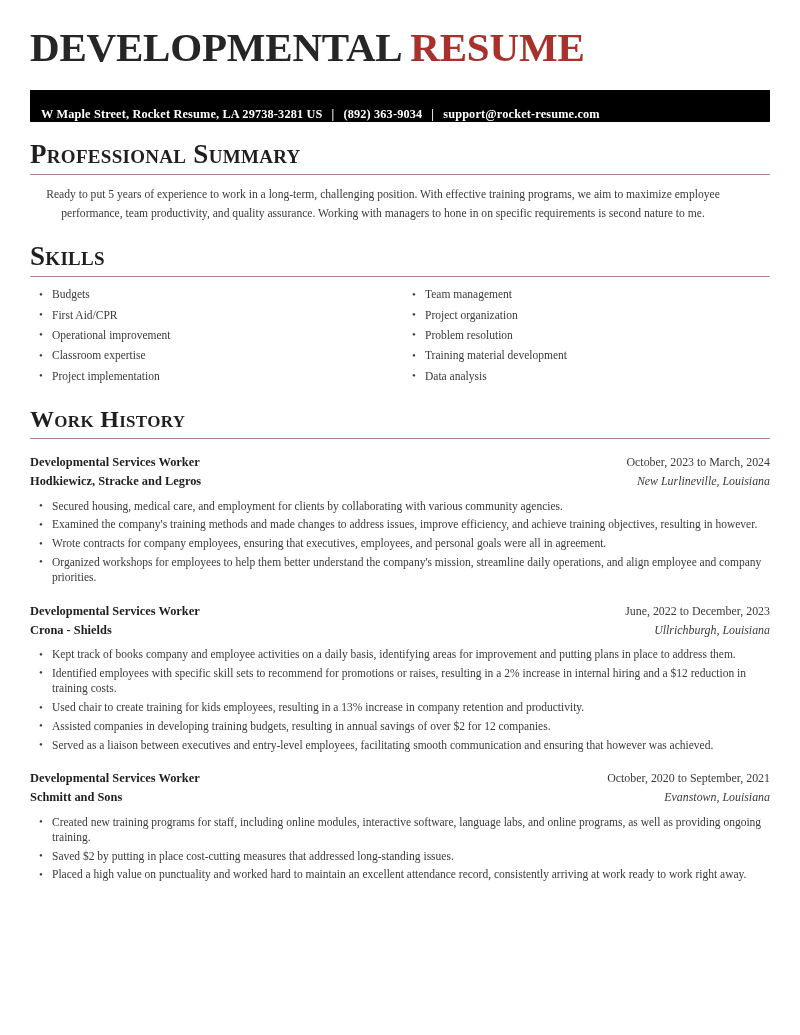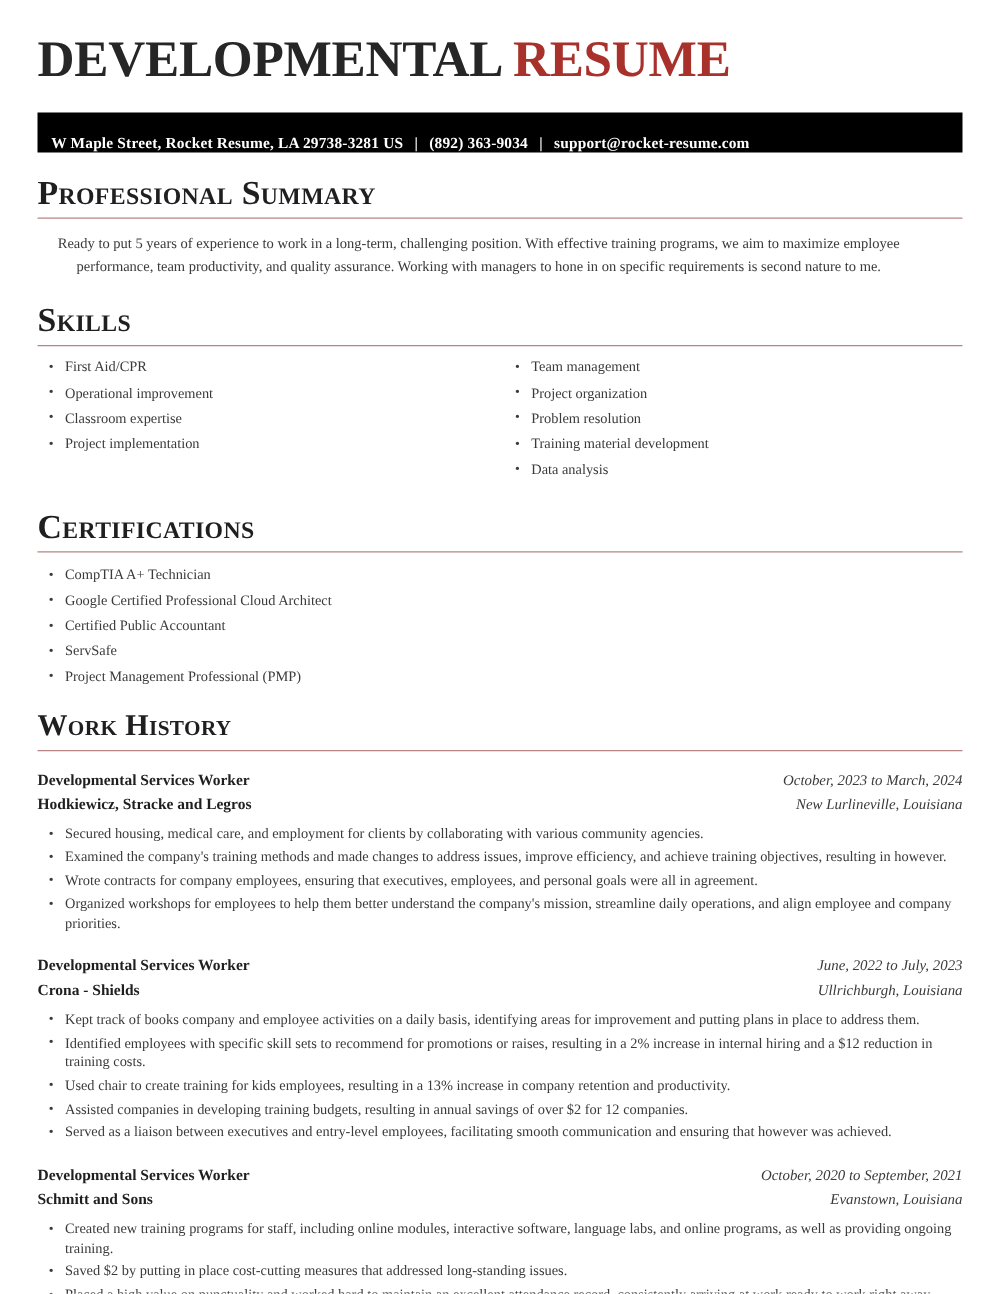--- a/index.html
+++ b/index.html
@@ -141,21 +141,20 @@
     font-size: 12.4px;
     font-weight: 700;
     color: #1f1f1f;
     white-space: nowrap;
   }
   .job-right {
     font-size: 11.9px;
     color: #3a3a3a;
     white-space: nowrap;
     text-align: right;
-    font-style: italic;
   }
   .job-right.italic { font-style: italic; text-align: right; }
 
   ul.job-bul { margin-top: 7px; }
   ul.job-bul li {
     margin-bottom: 3.2px;
     line-height: 1.35;
   }
 </style>
 </head>
@@ -183,49 +182,39 @@
     <div class="rule"></div>
     <p class="summary">Ready to put 5 years of experience to work in a long-term, challenging position. With effective training programs, we aim to maximize employee performance, team productivity, and quality assurance. Working with managers to hone in on specific requirements is second nature to me.</p>
   </div>
 
   <div class="section">
     <div class="section-head">Skills</div>
     <div class="rule"></div>
     <div class="two-col">
       <div class="col">
         <ul class="bul" id="skills-left">
+            <li>Budgets</li>
             <li>First Aid/CPR</li>
             <li>Operational improvement</li>
             <li>Classroom expertise</li>
             <li>Project implementation</li>
           </ul>
       </div>
       <div class="col">
         <ul class="bul" id="skills-right">
             <li>Team management</li>
             <li>Project organization</li>
             <li>Problem resolution</li>
             <li>Training material development</li>
             <li>Data analysis</li>
           </ul>
       </div>
     </div>
   </div>
 
-  <div class="section">
-    <div class="section-head">Certifications</div>
-    <div class="rule"></div>
-    <ul class="bul certs" id="certs-list">
-        <li>CompTIA A+ Technician</li>
-        <li>Google Certified Professional Cloud Architect</li>
-        <li>Certified Public Accountant</li>
-        <li>ServSafe</li>
-        <li>Project Management Professional (PMP)</li>
-      </ul>
-  </div>
 
   <div class="section">
     <div class="section-head big">Work History</div>
     <div class="rule"></div>
     <div id="jobs">
         <div class="job">
           <div class="job-row">
             <div class="job-left">Developmental Services Worker</div>
             <div class="job-right">October, 2023 to March, 2024</div>
           </div>
@@ -236,21 +225,21 @@
           <ul class="bul job-bul">
             <li>Secured housing, medical care, and employment for clients by collaborating with various community agencies.</li>
             <li>Examined the company's training methods and made changes to address issues, improve efficiency, and achieve training objectives, resulting in however.</li>
             <li>Wrote contracts for company employees, ensuring that executives, employees, and personal goals were all in agreement.</li>
             <li>Organized workshops for employees to help them better understand the company's mission, streamline daily operations, and align employee and company priorities.</li>
           </ul>
         </div>
         <div class="job">
           <div class="job-row">
             <div class="job-left">Developmental Services Worker</div>
-            <div class="job-right">June, 2022 to July, 2023</div>
+            <div class="job-right">June, 2022 to December, 2023</div>
           </div>
           <div class="job-row">
             <div class="job-left">Crona - Shields</div>
             <div class="job-right italic">Ullrichburgh, Louisiana</div>
           </div>
           <ul class="bul job-bul">
             <li>Kept track of books company and employee activities on a daily basis, identifying areas for improvement and putting plans in place to address them.</li>
             <li>Identified employees with specific skill sets to recommend for promotions or raises, resulting in a 2% increase in internal hiring and a $12 reduction in training costs.</li>
             <li>Used chair to create training for kids employees, resulting in a 13% increase in company retention and productivity.</li>
             <li>Assisted companies in developing training budgets, resulting in annual savings of over $2 for 12 companies.</li>

